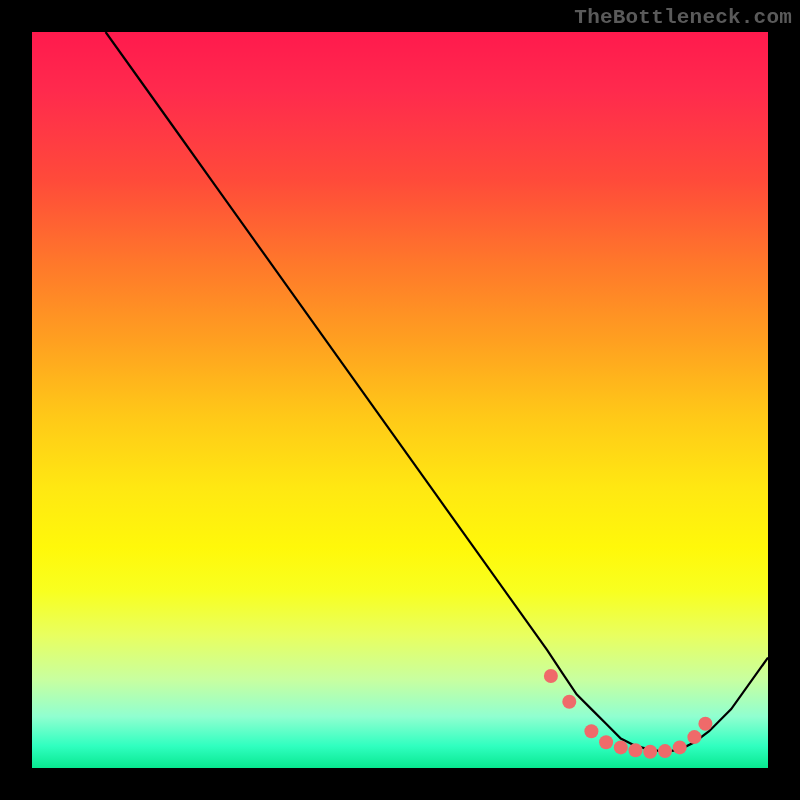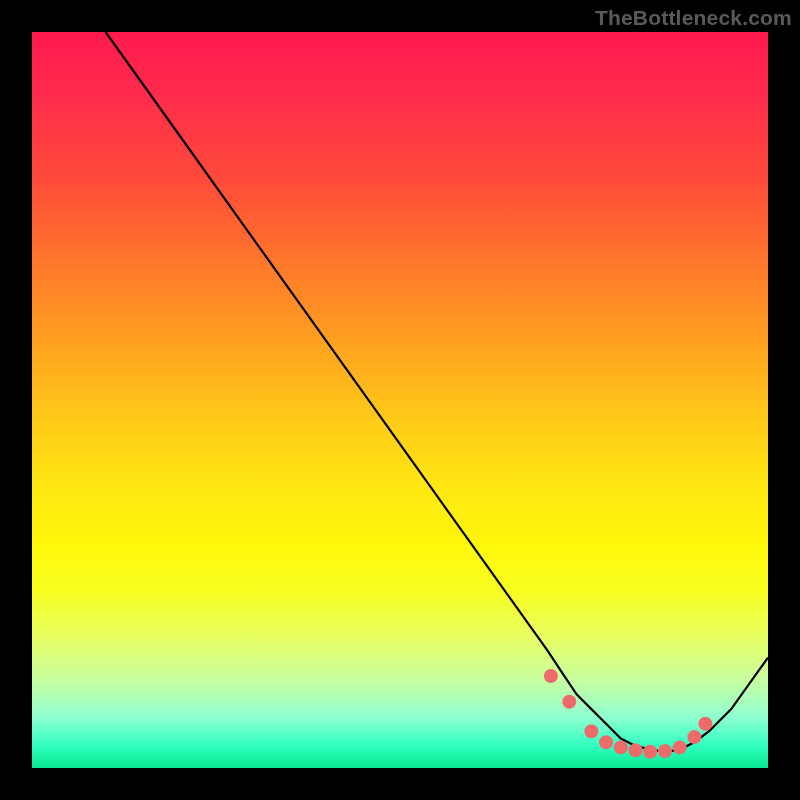--- a/index.html
+++ b/index.html
@@ -24,21 +24,21 @@
       #e8ff60 82%,
       #c8ffa0 88%,
       #90ffd0 93%,
       #30ffc0 97%,
       #08e890 100%);
   }
   .watermark {
     position: absolute;
     right: 8px;
     top: 6px;
-    font-family: Liberation Sans, sans-serif;
+    font-family: Liberation Mono, monospace;
     font-weight: bold;
     font-size: 21px;
     color: #5a5a5a;
     letter-spacing: 0.2px;
     user-select: none;
   }
   svg.curve { position: absolute; left: 0; top: 0; width: 736px; height: 736px; }
   .curve-path { fill: none; stroke: #000; stroke-width: 2.2; }
   .dot { fill: #ef6a6a; }
 </style>

